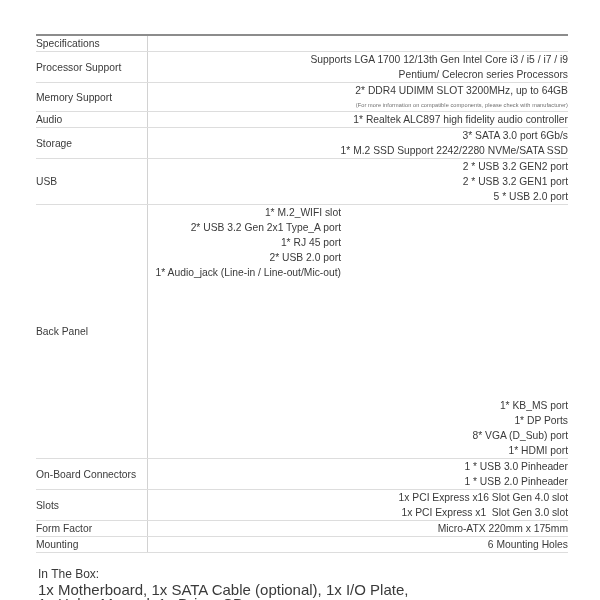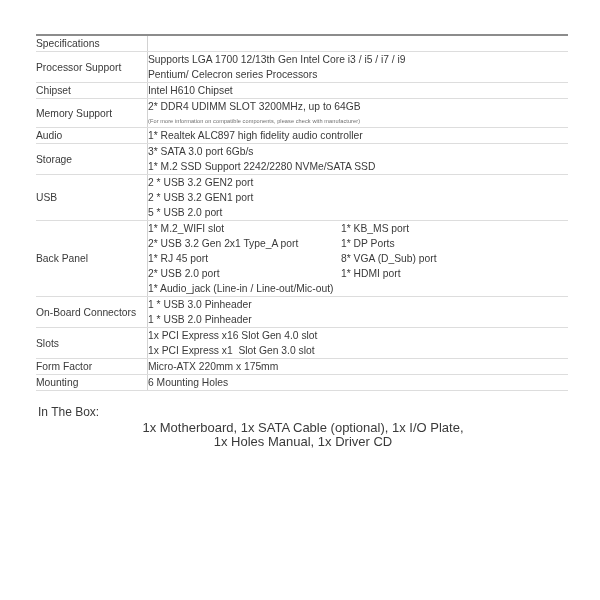--- a/index.html
+++ b/index.html
@@ -52,20 +52,21 @@
     line-height: 15px;
     color: #3a3a3a;
     white-space: nowrap;
   }
   td.value-cell {
     padding: 7px 4px 7px 11px;
     border-left: 1px solid #d2d2d2;
     font-size: 10.3px;
     line-height: 15px;
     color: #3a3a3a;
+    text-align: right;
   }
 
   td.top-align { vertical-align: top; }
 
   .line { display: block; white-space: pre; }
 
   .fineprint {
     display: block;
     font-size: 5.6px;
     line-height: 11px;
@@ -76,41 +77,41 @@
 
   .header-label {
     font-size: 11.4px;
     padding-top: 8px;
     padding-bottom: 8px;
   }
 
   
   .backpanel {
     display: flex;
+    flex-direction: column;
   }
   .backpanel .col-a { width: 193px; flex: 0 0 193px; }
   .backpanel .col-b { flex: 1 1 auto; }
 
   
   #in-the-box {
     margin-top: 13px;
     padding-left: 2px;
   }
   #in-the-box .box-title {
     font-size: 12px;
     line-height: 17px;
     color: #3a3a3a;
   }
   #in-the-box .box-line {
     display: block;
-    font-size: 13px;
+    font-size: 15px;
     line-height: 14px;
     color: #3a3a3a;
     white-space: pre;
-    text-align: center;
   }
 </style>
 </head>
 <body>
 
 <div id="page">
 
   <table class="spec-table">
     <tbody>
 
@@ -120,26 +121,20 @@
       </tr>
 
       <tr>
         <td class="label-cell">Processor Support</td>
         <td class="value-cell">
           <span class="line">Supports LGA 1700 12/13th Gen Intel Core i3 / i5 / i7 / i9</span>
           <span class="line">Pentium/ Celecron series Processors</span>
         </td>
       </tr>
 
-      <tr>
-        <td class="label-cell">Chipset</td>
-        <td class="value-cell">
-          <span class="line">Intel H610 Chipset</span>
-        </td>
-      </tr>
 
       <tr class="row-strong">
         <td class="label-cell">Memory Support</td>
         <td class="value-cell">
           <span class="line">2* DDR4 UDIMM SLOT 3200MHz, up to 64GB</span>
           <span class="fineprint">(For more information on compatible components, please check with manufacturer)</span>
         </td>
       </tr>
 
 

